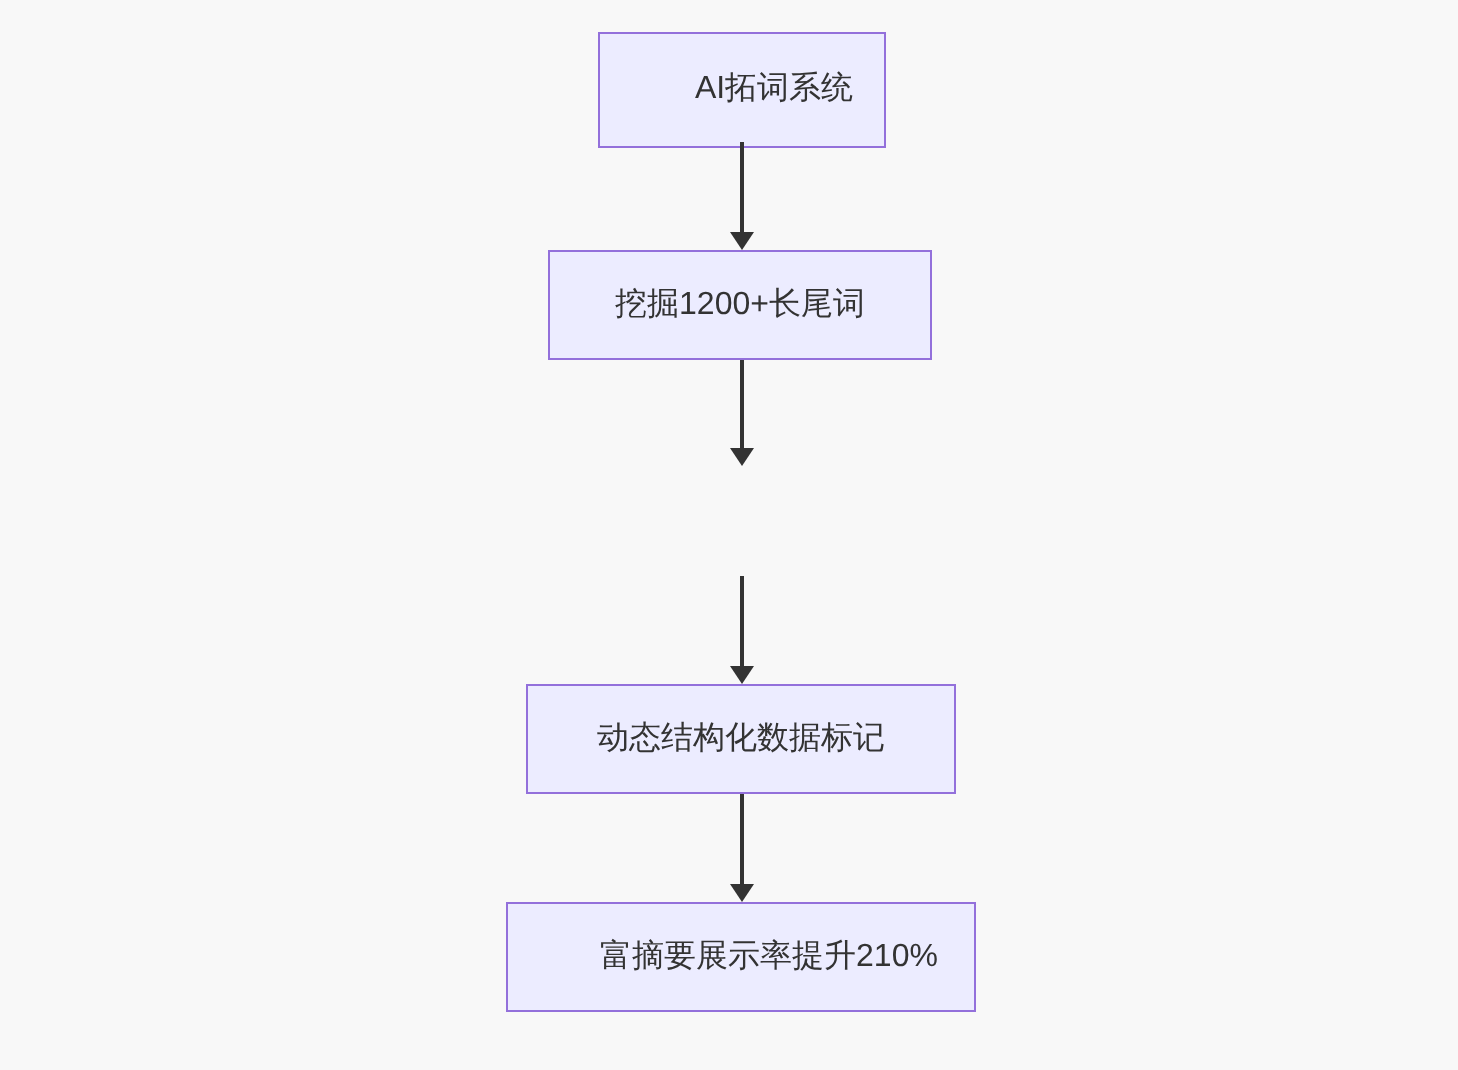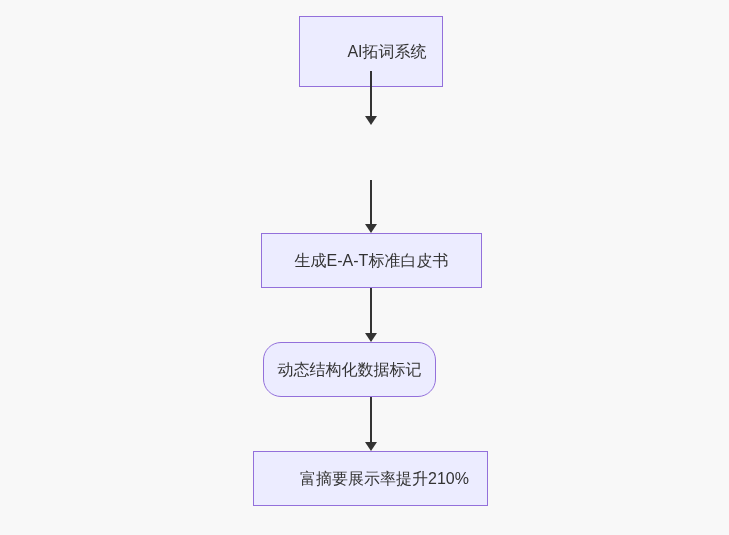--- a/index.html
+++ b/index.html
@@ -23,24 +23,24 @@
     border: 1px solid var(--node-border, #9370DB);
     color: var(--text-color, #333333);
     display: flex;
     align-items: center;
     justify-content: center;
     font-size: 16px;
     line-height: 1.2;
     text-align: center;
     white-space: nowrap;
   }
-  .node-1 { left: 299px; top: 16px;  width: 144px; height: 71px; padding-left: 32px; }
+  .node-1 { left: 299px; top: 16px;  width: 144px; height: 58px; padding-left: 32px; }
   .node-2 { left: 274px; top: 125px; width: 192px; height: 55px; }
   .node-3 { left: 261px; top: 233px; width: 221px; height: 55px; }
-  .node-4 { left: 263px; top: 342px; width: 173px; height: 55px; border-radius: 18px; }
+  .node-4 { left: 263px; top: 342px; width: 215px; height: 55px; }
   .node-5 { left: 253px; top: 451px; width: 235px; height: 55px; padding-left: 28px; }
 
   .edge {
     position: absolute;
     left: 364px;
     width: 13px;
     display: flex;
     flex-direction: column;
     align-items: center;
   }
@@ -69,29 +69,29 @@
 
   <div class="node node-1">
     <span>AI拓词系统</span>
   </div>
 
   <div class="edge edge-1">
     <div class="edge-line"></div>
     <div class="edge-head"></div>
   </div>
 
+  <div class="node node-2">
+    <span>挖掘1200+长尾词</span>
+  </div>
 
   <div class="edge edge-2">
     <div class="edge-line"></div>
     <div class="edge-head"></div>
   </div>
 
-  <div class="node node-3">
-    <span>生成E-A-T标准白皮书</span>
-  </div>
 
   <div class="edge edge-3">
     <div class="edge-line"></div>
     <div class="edge-head"></div>
   </div>
 
   <div class="node node-4">
     <span>动态结构化数据标记</span>
   </div>
 

